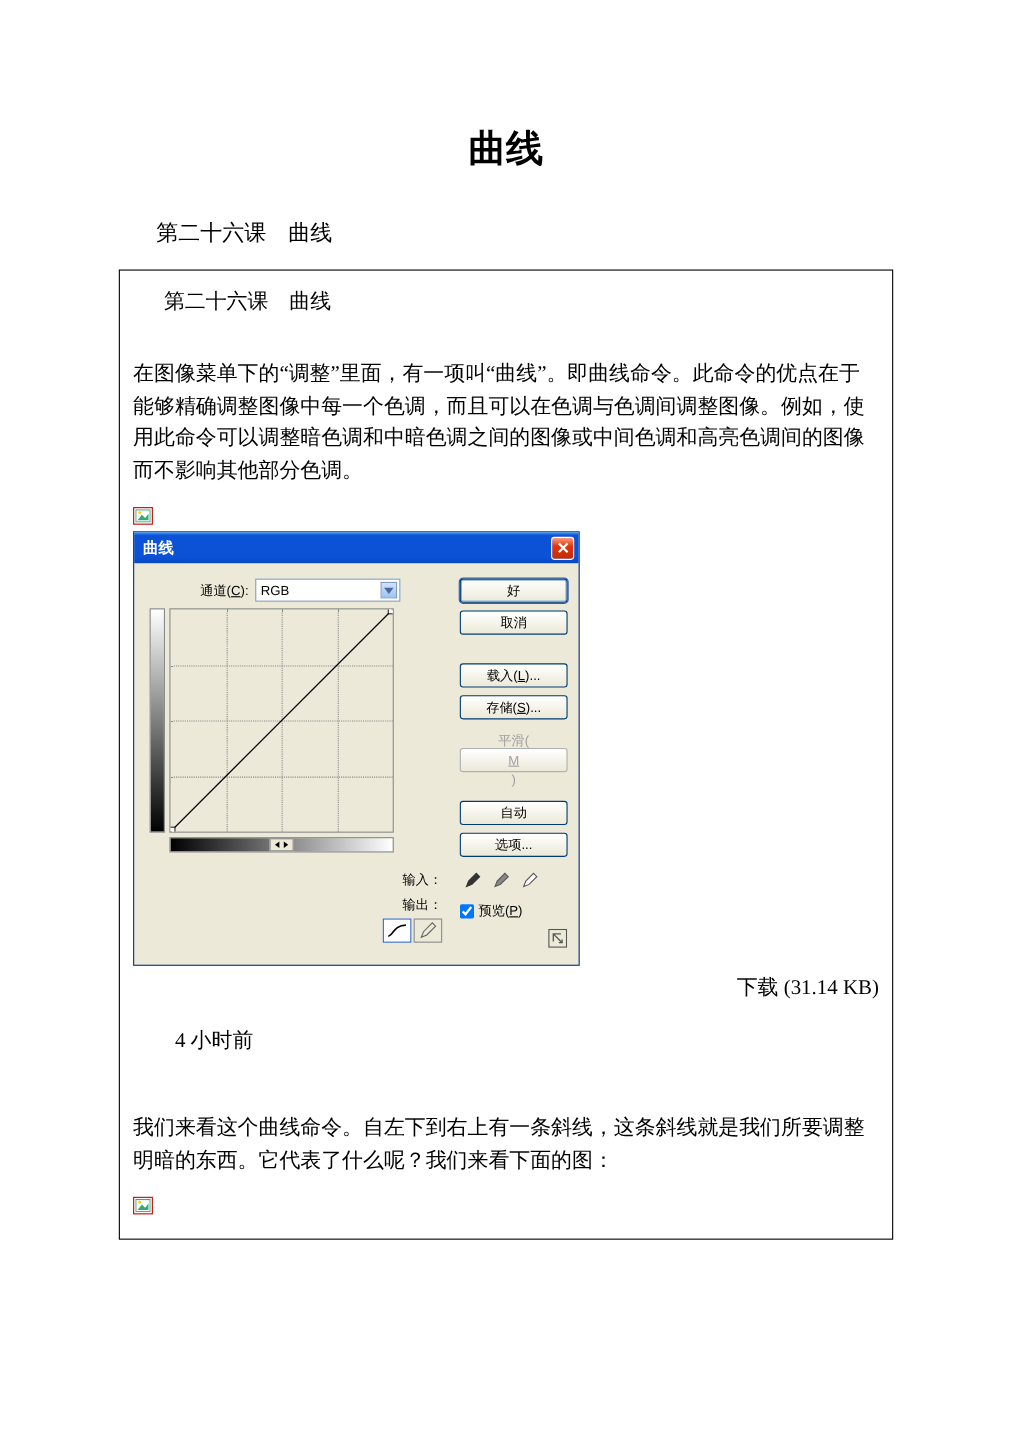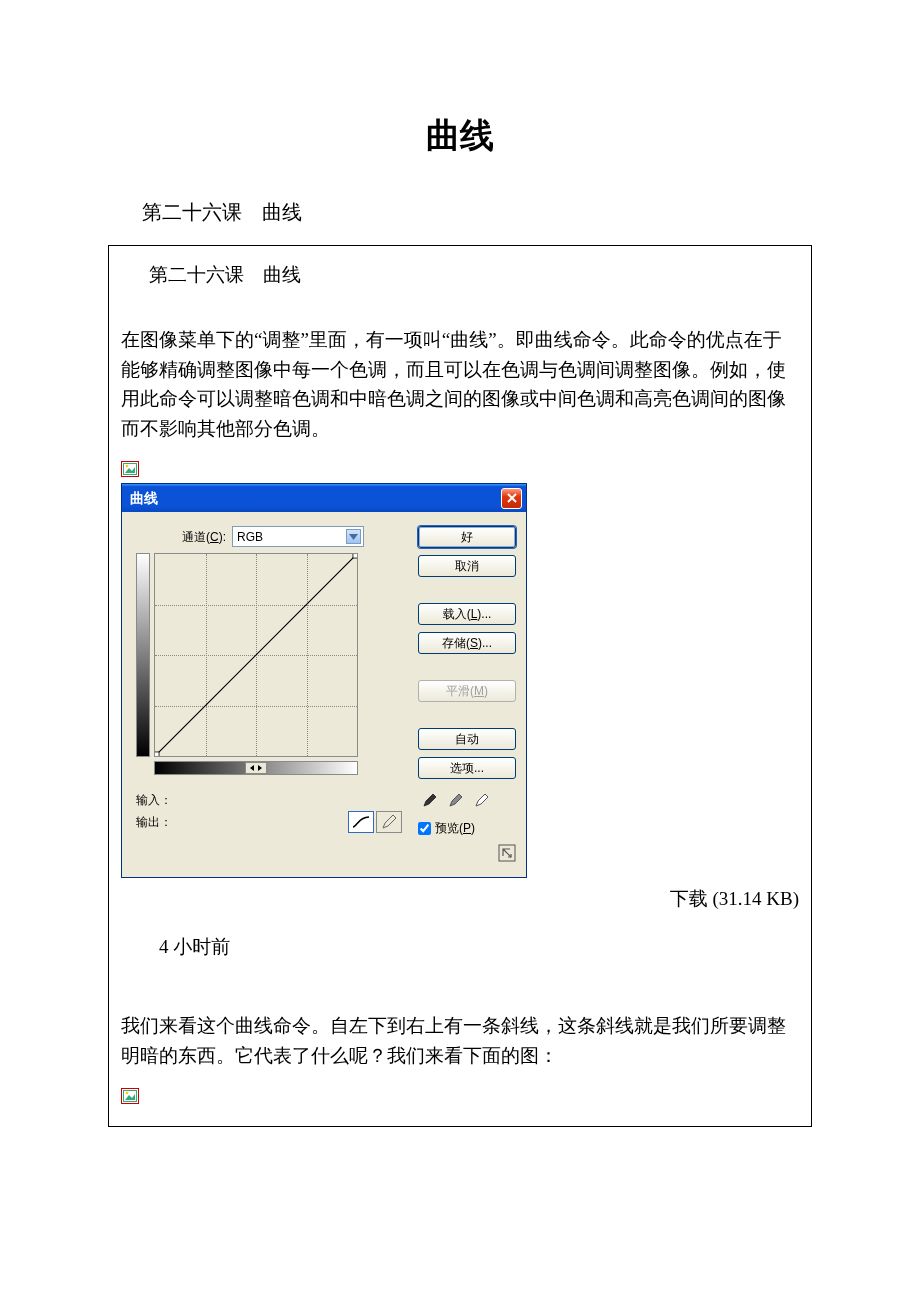--- a/index.html
+++ b/index.html
@@ -194,20 +194,21 @@
       font-size: 8px;
       display: flex;
       align-items: center;
       justify-content: center;
     }
     .io-block {
       margin-top: 12px;
       display: flex;
       justify-content: space-between;
       align-items: flex-end;
+      flex-direction: column;
     }
     .io-labels {
       font-size: 12px;
     }
     .io-labels div { margin: 4px 0; }
     .tool-btns {
       display: flex;
       gap: 2px;
       margin-bottom: 2px;
     }
@@ -243,20 +244,21 @@
       cursor: pointer;
       color: #000;
     }
     .xp-btn.default {
       box-shadow: inset 0 0 0 1px #89ade4, 0 0 0 1px #2f5fb5;
     }
     .xp-btn.disabled {
       color: #a0a0a0;
       border-color: #b0b0b0;
       cursor: default;
+      flex-direction: column;
     }
     .xp-btn .u { text-decoration: underline; }
     .spacer { height: 12px; }
     .eyedroppers {
       display: flex;
       gap: 10px;
       justify-content: flex-start;
       margin-top: 6px;
       padding-left: 4px;
     }

